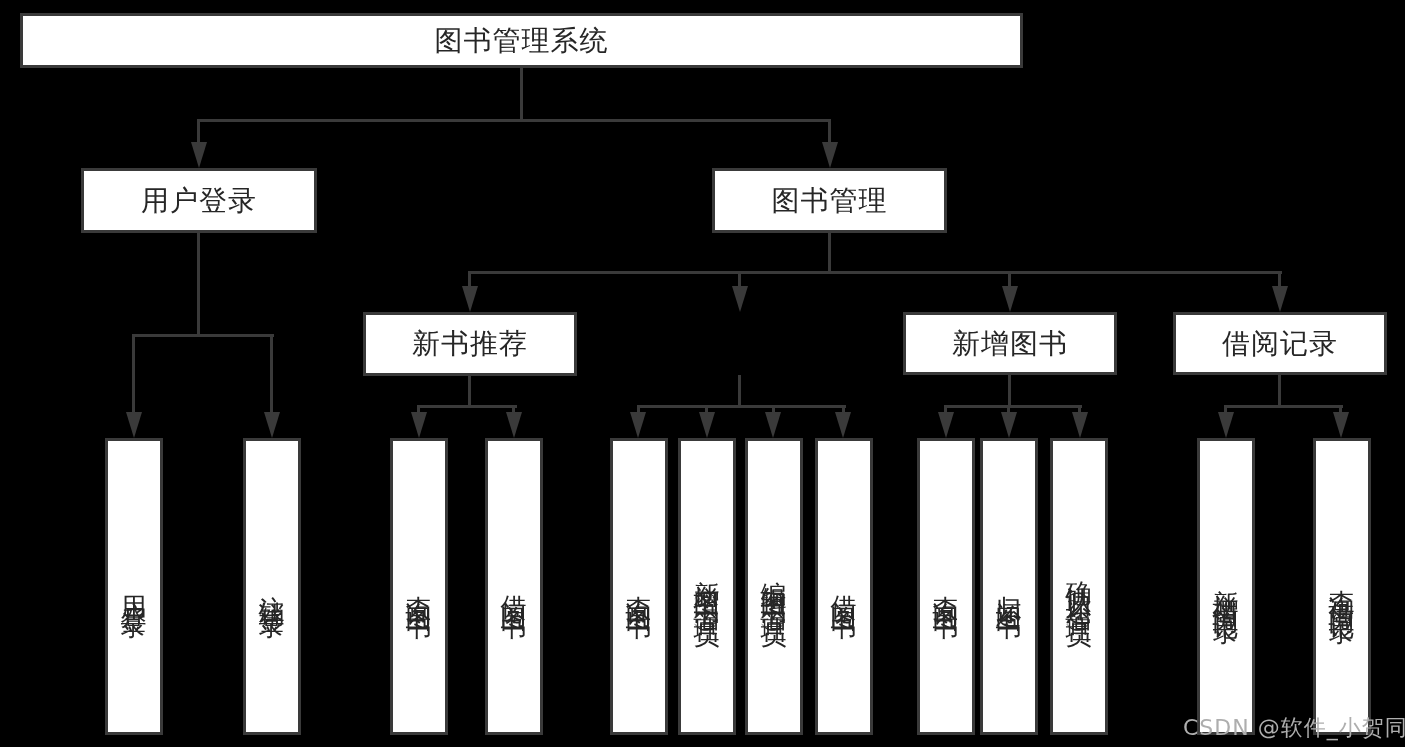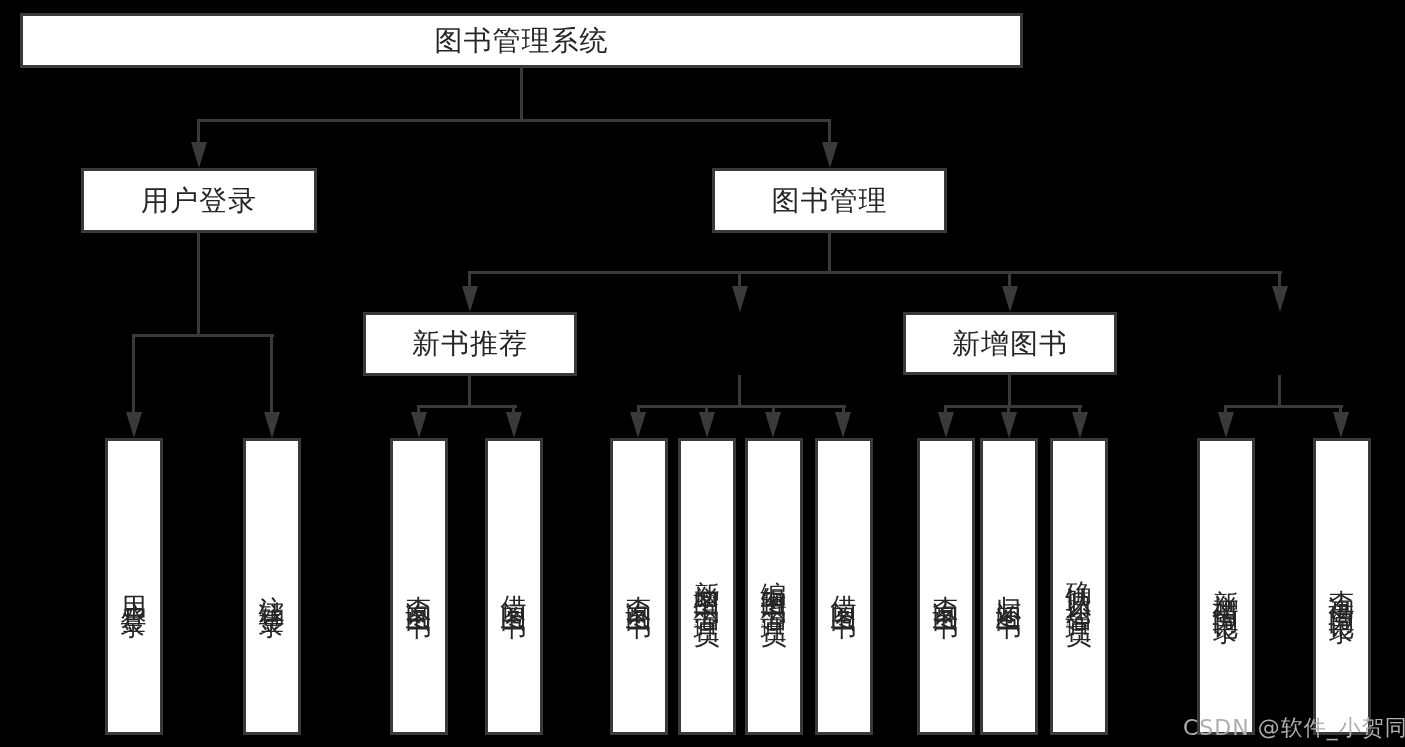--- a/index.html
+++ b/index.html
@@ -90,20 +90,23 @@
   <div class="arrow" style="left:1002px; top:286px;"></div>
   <div class="vline" style="left:1278px; top:273px; width:3px; height:16px;"></div>
   <div class="arrow" style="left:1272px; top:286px;"></div>
 
   <div class="box hbox" style="left:363px; top:312px; width:214px; height:64px;">
     <span>新书推荐</span>
   </div>
   <div class="box hbox" style="left:903px; top:312px; width:214px; height:63px;">
     <span>新增图书</span>
   </div>
+  <div class="box hbox" style="left:1173px; top:312px; width:214px; height:63px;">
+    <span>借阅记录</span>
+  </div>
 
   <div class="vline" style="left:468px; top:375px; width:3px; height:33px;"></div>
   <div class="hline" style="left:417px; top:405px; width:100px; height:3px;"></div>
   <div class="vline" style="left:417px; top:407px; width:3px; height:8px;"></div>
   <div class="arrow" style="left:411px; top:412px;"></div>
   <div class="vline" style="left:512px; top:407px; width:3px; height:8px;"></div>
   <div class="arrow" style="left:506px; top:412px;"></div>
 
   <div class="vline" style="left:738px; top:375px; width:3px; height:33px;"></div>
   <div class="hline" style="left:637px; top:405px; width:209px; height:3px;"></div>

